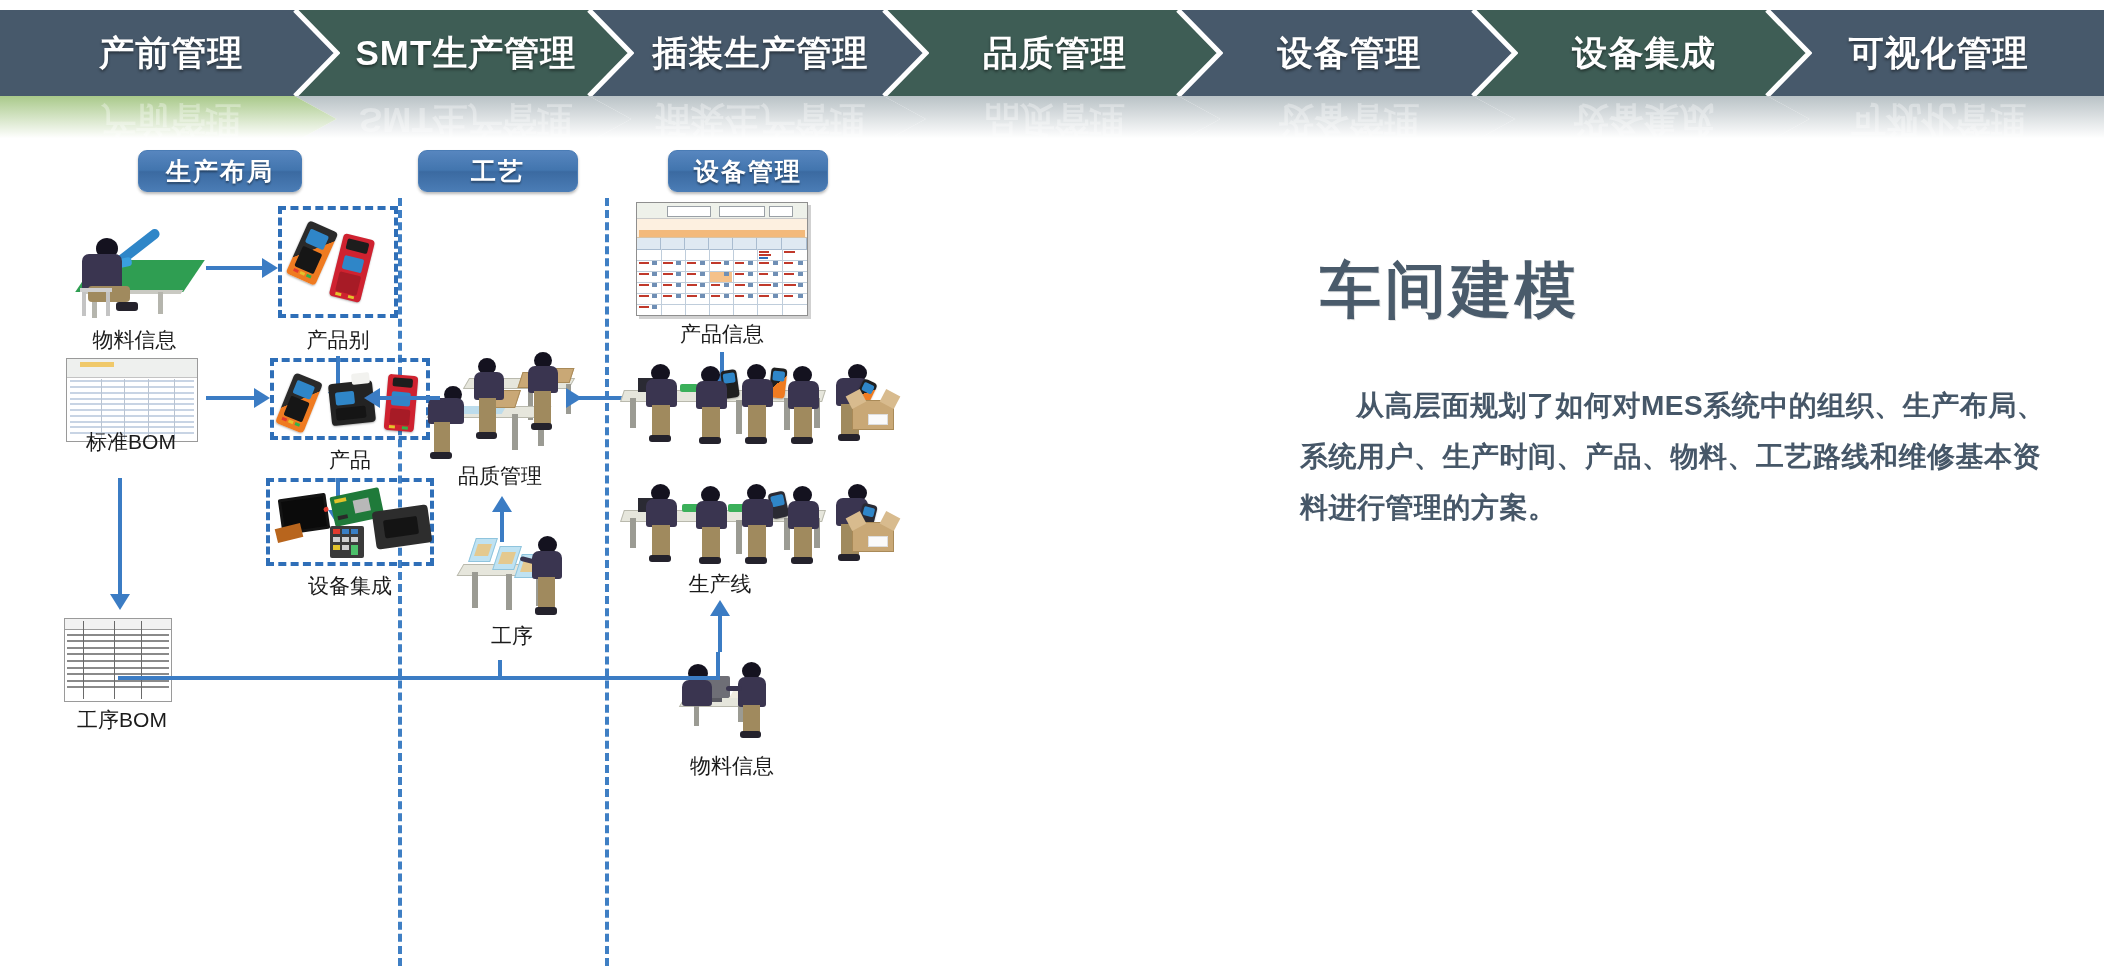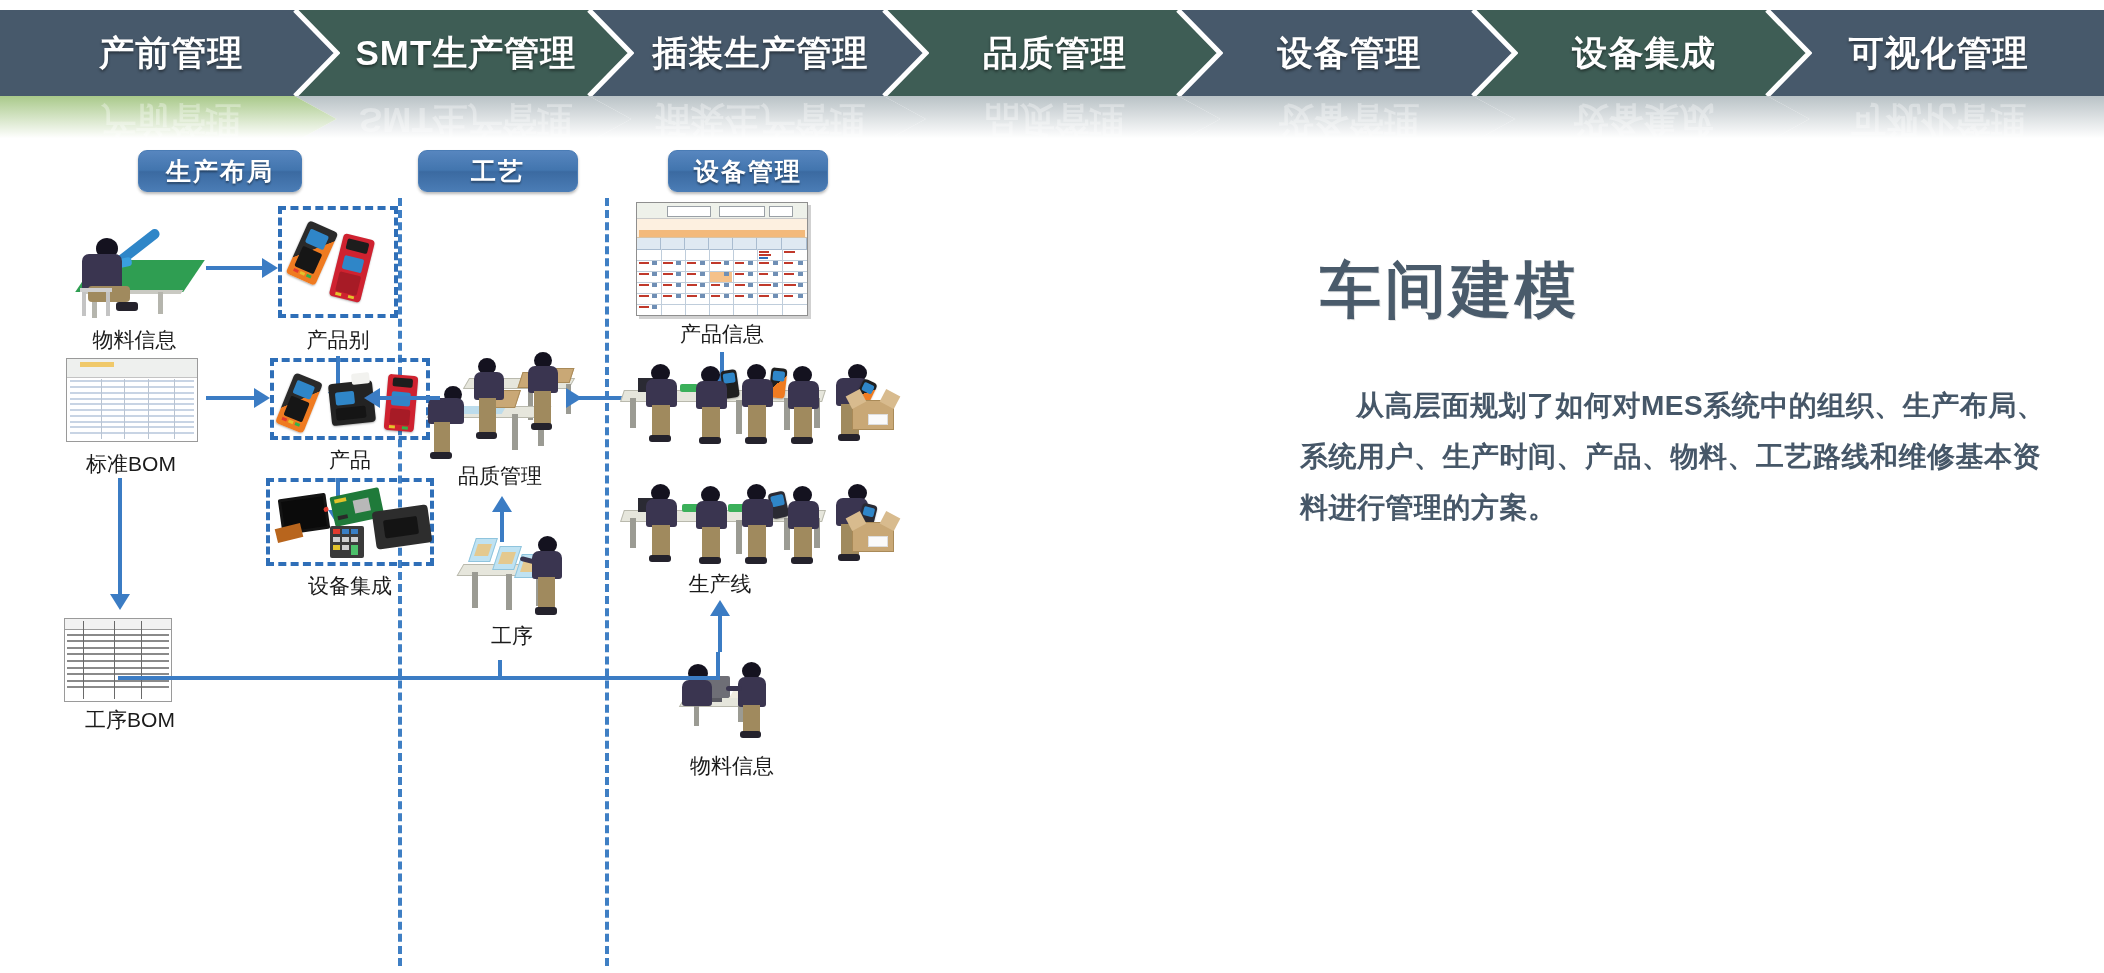--- a/index.html
+++ b/index.html
@@ -253,21 +253,21 @@
     <div class="sh-row" style="top:68%;"></div>
       <div class="sh-row" style="top:75%;"></div>
     <div class="sh-row" style="top:82%;"></div>
       <div class="sh-row" style="top:89%;"></div>
     <div class="sh-col" style="left:26%;"></div>
       <div class="sh-col" style="left:44%;"></div>
     <div class="sh-col" style="left:62%;"></div>
       <div class="sh-col" style="left:82%;"></div>
     <div style="position:absolute;left:10%;top:4%;width:26%;height:6%;background:#f0c96a;"></div>
   </div>
-  <div class="cap" style="left:56px;top:320px;width:150px;">标准BOM</div>
+  <div class="cap" style="left:56px;top:298px;width:150px;">标准BOM</div>
 
   <div class="ln lnh" style="left:206px;top:266px;width:50px;"></div>
   <div class="ah ah-r" style="left:254px;top:258px;"></div>
 
   <div class="dbox" style="left:270px;top:228px;width:160px;height:82px;">
     <div class="pos" style="left:10px;top:14px;width:30px;height:54px;background:linear-gradient(135deg,#2a2a2a 0%,#2a2a2a 45%,#ef7b21 46%,#ef7b21 100%);transform:rotate(22deg);">
       <div class="pos-scr" style="left:5px;top:6px;width:19px;height:14px;"></div>
       <div class="pos-kp" style="left:5px;top:23px;width:20px;height:21px;background:#161616;"></div>
       <div style="position:absolute;left:5px;top:46px;width:5px;height:3px;background:#e23b2e;"></div>
       <div style="position:absolute;left:12px;top:46px;width:5px;height:3px;background:#e3c32b;"></div>
@@ -330,21 +330,21 @@
     <div class="sh-row" style="top:42%;background:#8a8a8a;"></div>
     <div class="sh-row" style="top:50%;background:#8a8a8a;"></div>
     <div class="sh-row" style="top:58%;background:#8a8a8a;"></div>
     <div class="sh-row" style="top:66%;background:#8a8a8a;"></div>
     <div class="sh-row" style="top:74%;background:#8a8a8a;"></div>
     <div class="sh-row" style="top:82%;background:#8a8a8a;"></div>
     <div class="sh-col" style="left:17%;top:2%;background:#6a6a6a;"></div>
     <div class="sh-col" style="left:46%;top:2%;background:#6a6a6a;"></div>
     <div class="sh-col" style="left:72%;top:2%;background:#6a6a6a;"></div>
   </div>
-  <div class="cap" style="left:60px;top:576px;width:140px;">工序BOM</div>
+  <div class="cap" style="left:52px;top:576px;width:140px;">工序BOM</div>
 
   <div class="ill" style="left:420px;top:220px;width:158px;height:110px;">
     <div class="tbl-top" style="left:46px;top:28px;width:104px;height:9px;transform:skewX(-30deg);"></div>
     <div class="tbl-leg" style="left:108px;top:36px;width:5px;height:34px;"></div>
     <div class="tbl-leg" style="left:146px;top:34px;width:5px;height:30px;"></div>
     <div class="tbl-top" style="left:10px;top:56px;width:116px;height:10px;transform:skewX(-30deg);"></div>
     <div class="tbl-leg" style="left:24px;top:64px;width:6px;height:34px;"></div>
     <div class="tbl-leg" style="left:92px;top:64px;width:6px;height:36px;"></div>
     <div class="tbl-leg" style="left:118px;top:62px;width:6px;height:34px;"></div>
     <div style="position:absolute;left:42px;top:56px;width:42px;height:8px;background:#bcdcec;transform:skewX(-30deg);"></div>

